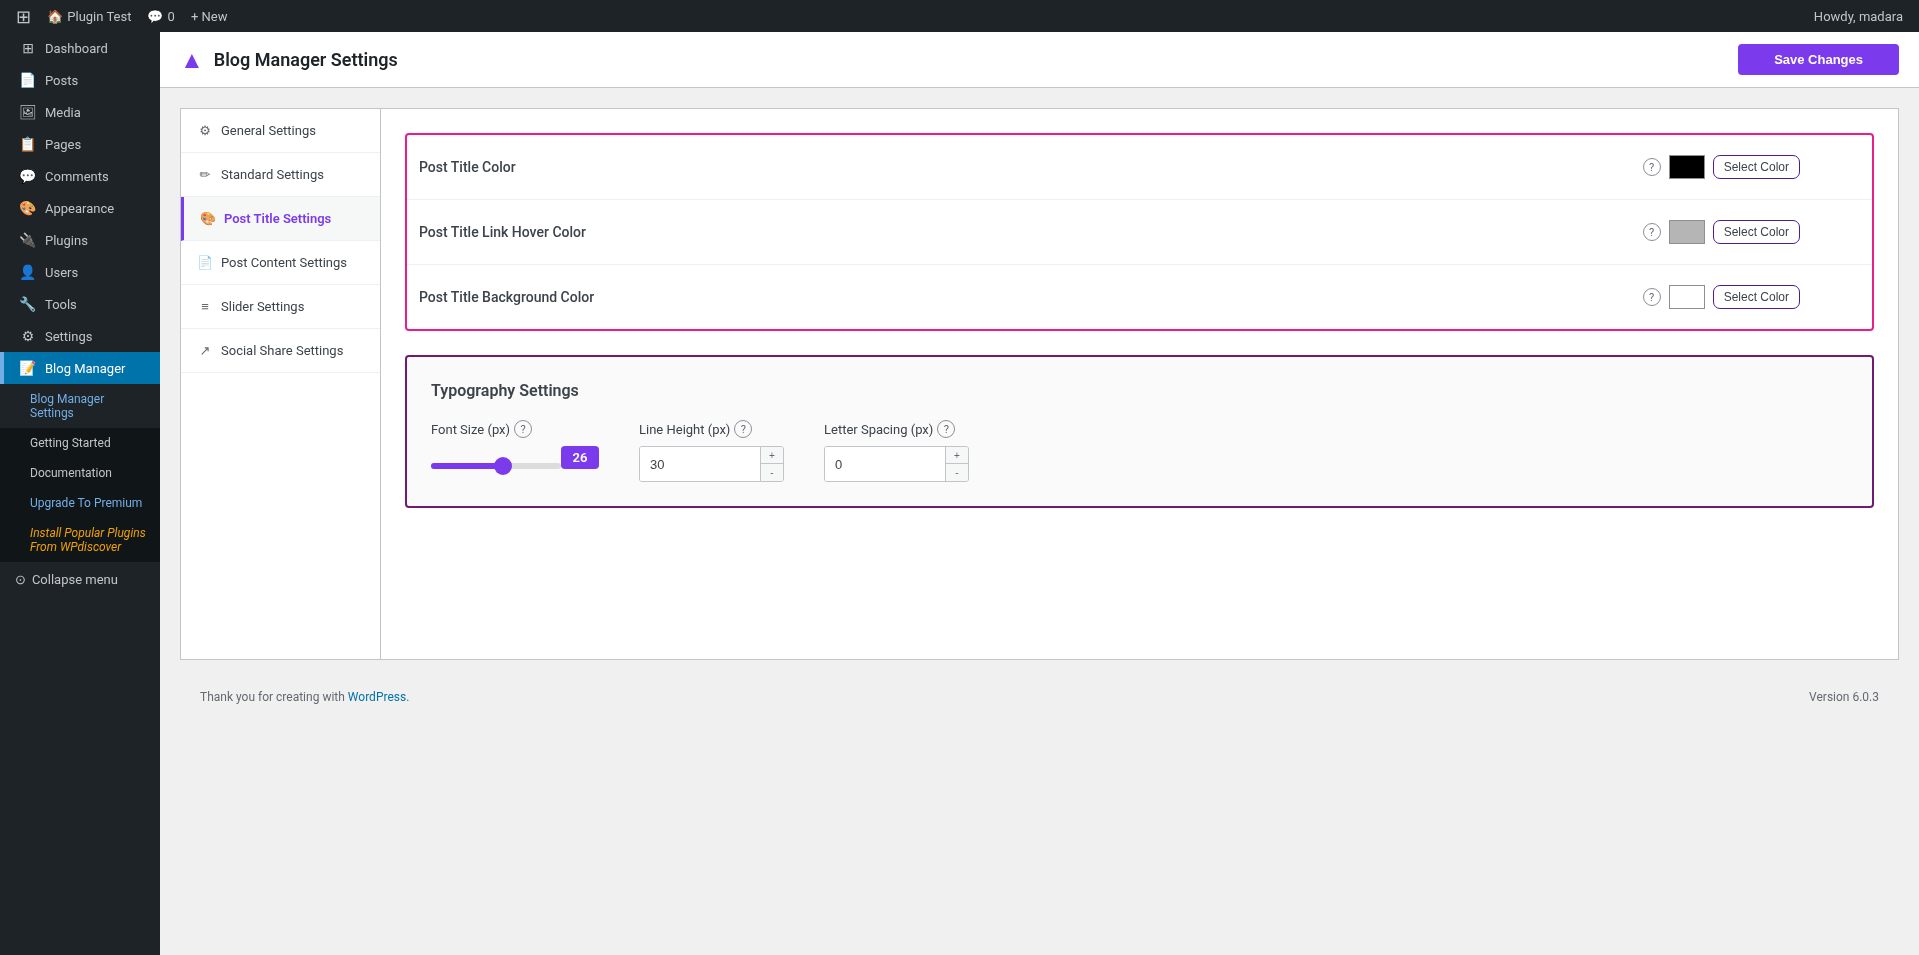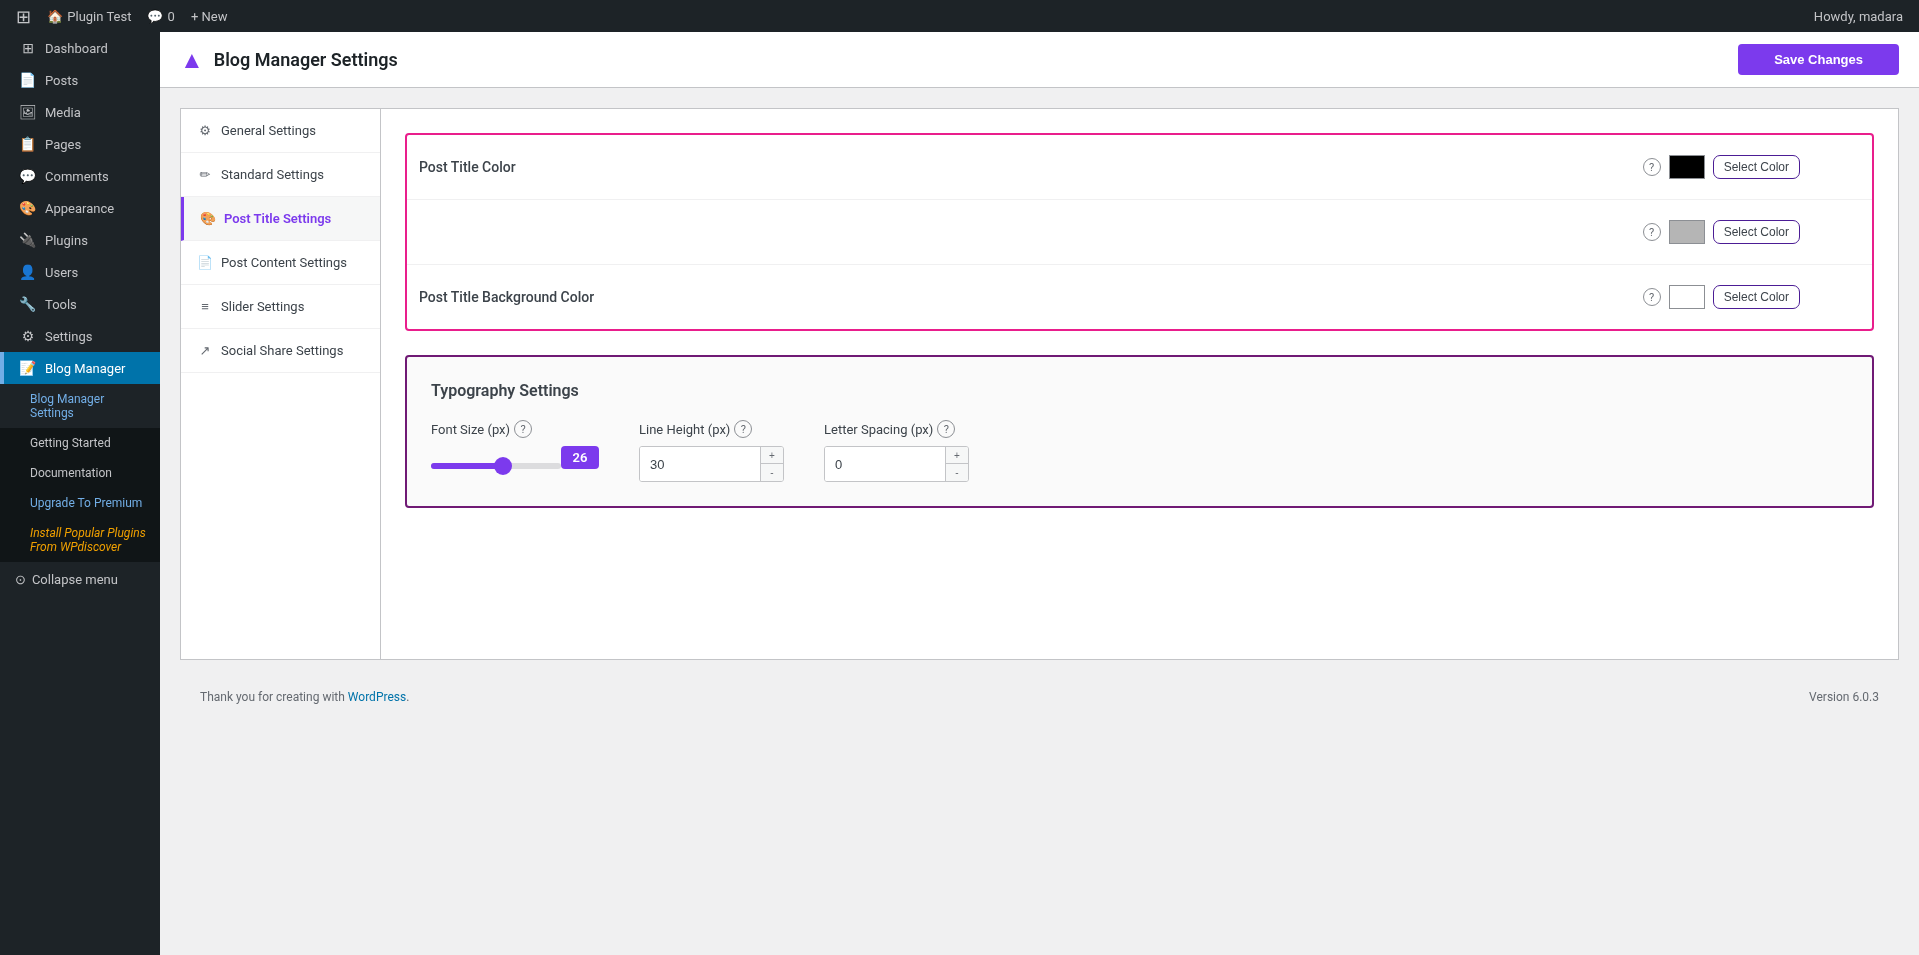--- a/index.html
+++ b/index.html
@@ -391,20 +391,21 @@
             <div class="color-row">
               <span class="color-label">Post Title Color</span>
               <div class="color-control">
                 <span class="help-icon">?</span>
                 <div class="color-swatch black"></div>
                 <button class="select-color-btn">Select Color</button>
               </div>
             </div>
 
             <div class="color-row">
+              <span class="color-label">Post Title Link Hover Color</span>
               <div class="color-control">
                 <span class="help-icon">?</span>
                 <div class="color-swatch gray"></div>
                 <button class="select-color-btn">Select Color</button>
               </div>
             </div>
 
             <div class="color-row">
               <span class="color-label">Post Title Background Color</span>
               <div class="color-control">

